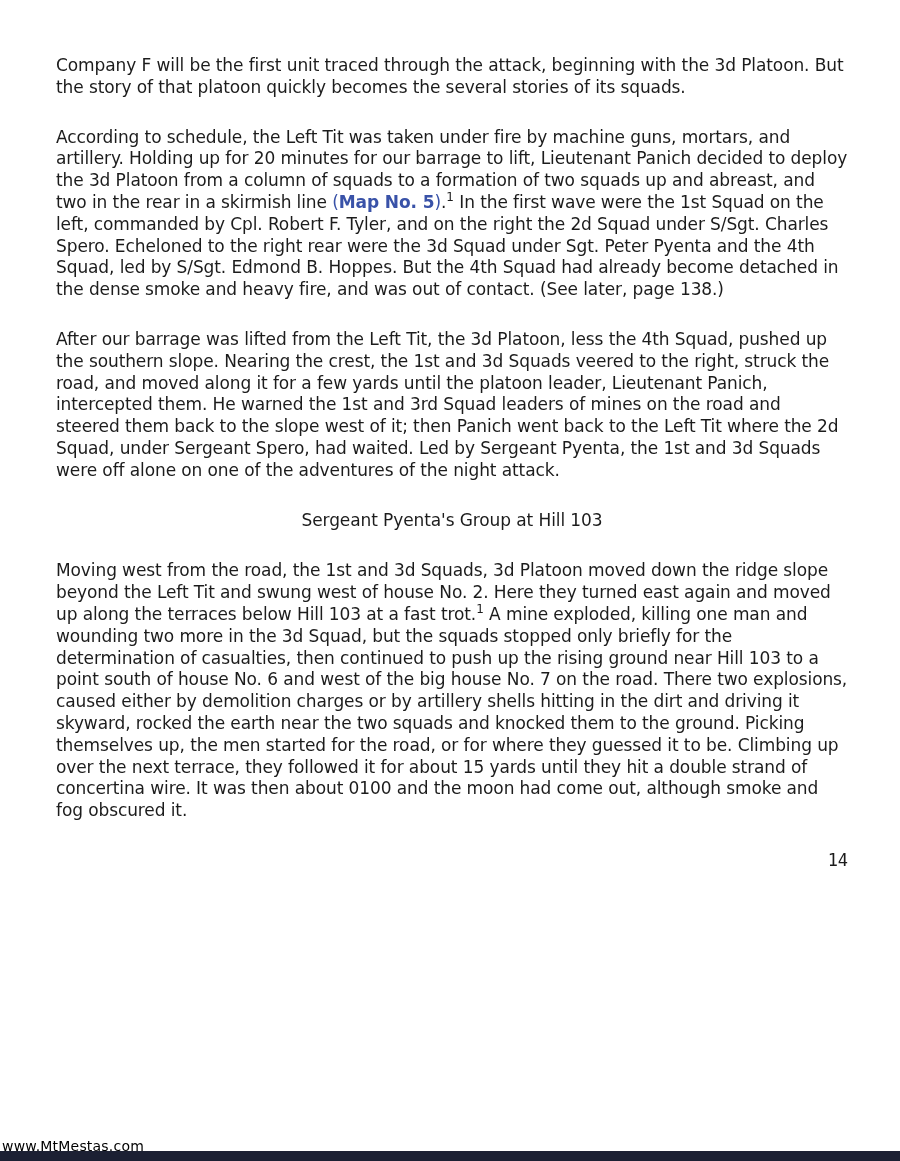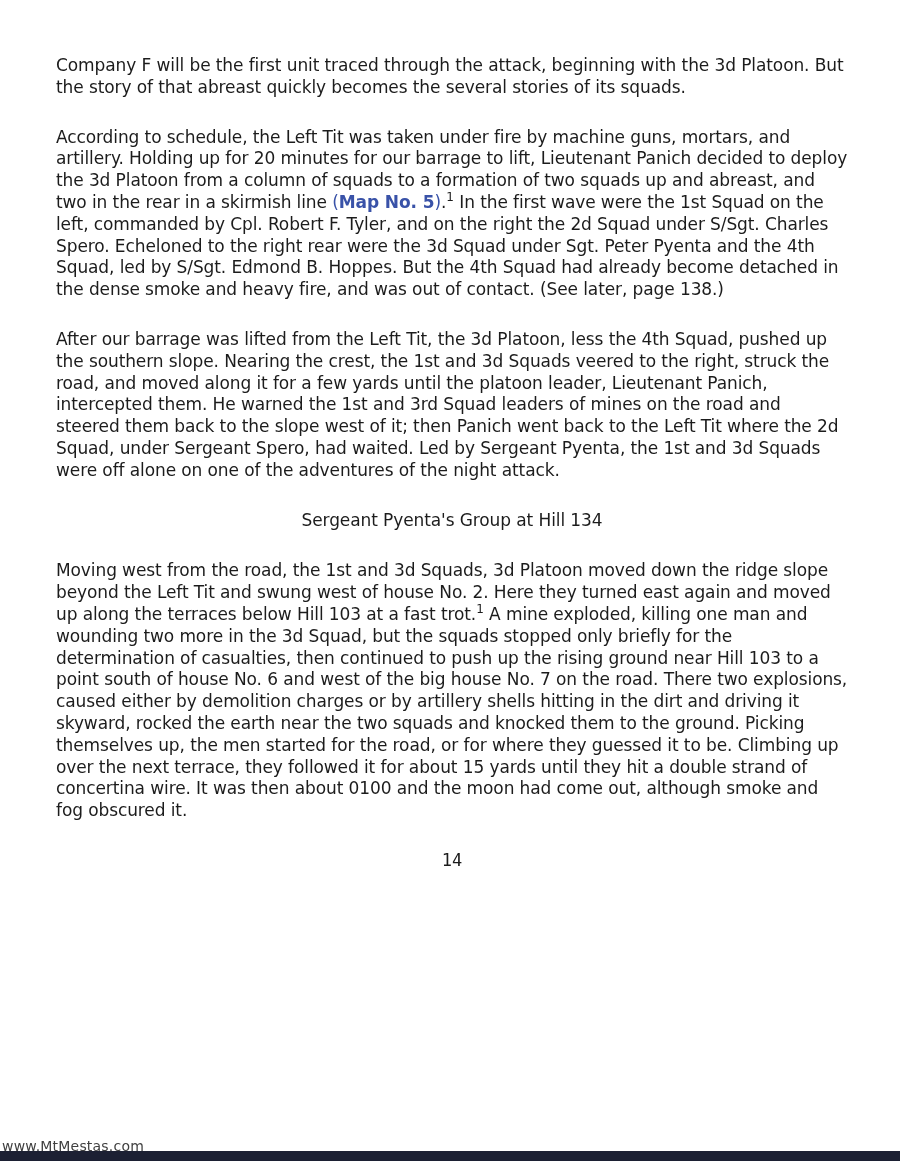--- a/index.html
+++ b/index.html
@@ -39,63 +39,63 @@
     font-weight: bold;
   }
   sup.footnote-ref {
     font-size: 12px;
     line-height: 0;
     vertical-align: super;
     letter-spacing: 0;
   }
   .page-number {
     margin-top: 19px;
-    text-align: center;
+    text-align: right;
     font-family: "DejaVu Sans Mono", monospace;
     font-size: 17px;
     color: #1c1c1c;
   }
   .watermark {
     position: absolute;
     left: 2px;
     bottom: 7px;
     font-size: 14px;
-    color: #404040;
+    color: #000000;
     letter-spacing: 0.2px;
     user-select: none;
   }
   .bottom-bar {
     position: absolute;
     left: 0;
     bottom: 0;
     width: 100%;
     height: 10px;
     background: #1c2033;
   }
 </style>
 </head>
 <body>
 
 <div class="page">
 
   <div class="text-block">
 
     <p class="para">
-      <span>Company F will be the first unit traced through the attack, beginning with the 3d Platoon. But the story of that abreast quickly becomes the several stories of its squads.</span>
+      <span>Company F will be the first unit traced through the attack, beginning with the 3d Platoon. But the story of that platoon quickly becomes the several stories of its squads.</span>
     </p>
 
     <p class="para">
       <span>According to schedule, the Left Tit was taken under fire by machine guns, mortars, and artillery. Holding up for 20 minutes for our barrage to lift, Lieutenant Panich decided to deploy the 3d Platoon from a column of squads to a formation of two squads up and abreast, and two in the rear in a skirmish line </span><a class="doc-link"><span>(</span><span class="link-core">Map No. 5</span><span>)</span></a><span>.</span><sup class="footnote-ref">1</sup><span> In the first wave were the 1st Squad on the left, commanded by Cpl. Robert F. Tyler, and on the right the 2d Squad under S/Sgt. Charles Spero. Echeloned to the right rear were the 3d Squad under Sgt. Peter Pyenta and the 4th Squad, led by S/Sgt. Edmond B. Hoppes. But the 4th Squad had already become detached in the dense smoke and heavy fire, and was out of contact. (See later, page 138.)</span>
     </p>
 
     <p class="para">
       <span>After our barrage was lifted from the Left Tit, the 3d Platoon, less the 4th Squad, pushed up the southern slope. Nearing the crest, the 1st and 3d Squads veered to the right, struck the road, and moved along it for a few yards until the platoon leader, Lieutenant Panich, intercepted them. He warned the 1st and 3rd Squad leaders of mines on the road and steered them back to the slope west of it; then Panich went back to the Left Tit where the 2d Squad, under Sergeant Spero, had waited. Led by Sergeant Pyenta, the 1st and 3d Squads were off alone on one of the adventures of the night attack.</span>
     </p>
 
-    <h2 class="section-heading">Sergeant Pyenta's Group at Hill 134</h2>
+    <h2 class="section-heading">Sergeant Pyenta's Group at Hill 103</h2>
 
     <p class="para">
       <span>Moving west from the road, the 1st and 3d Squads, 3d Platoon moved down the ridge slope beyond the Left Tit and swung west of house No. 2. Here they turned east again and moved up along the terraces below Hill 103 at a fast trot.</span><sup class="footnote-ref">1</sup><span> A mine exploded, killing one man and wounding two more in the 3d Squad, but the squads stopped only briefly for the determination of casualties, then continued to push up the rising ground near Hill 103 to a point south of house No. 6 and west of the big house No. 7 on the road. There two explosions, caused either by demolition charges or by artillery shells hitting in the dirt and driving it skyward, rocked the earth near the two squads and knocked them to the ground. Picking themselves up, the men started for the road, or for where they guessed it to be. Climbing up over the next terrace, they followed it for about 15 yards until they hit a double strand of concertina wire. It was then about 0100 and the moon had come out, although smoke and fog obscured it.</span>
     </p>
 
 
     <div class="page-number">14</div>
 
   </div>
 

